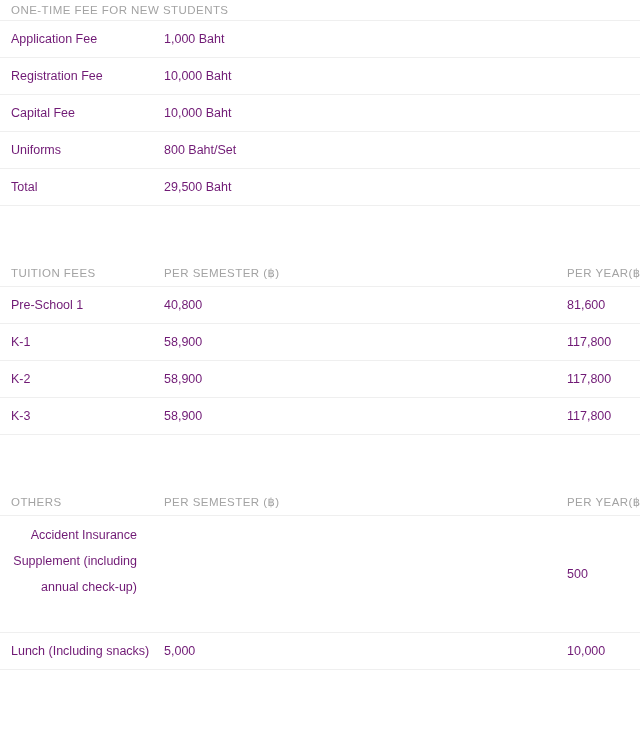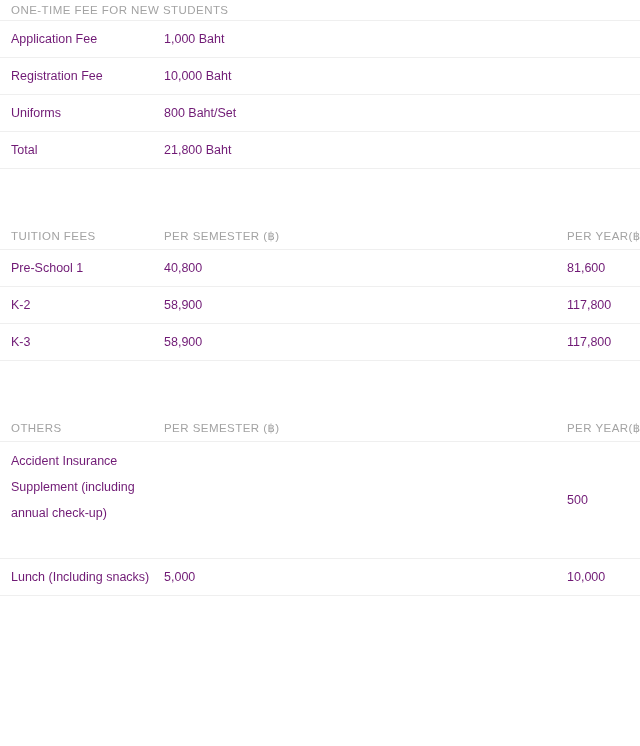--- a/index.html
+++ b/index.html
@@ -73,20 +73,21 @@
     padding-top: 6px;
     padding-bottom: 6px;
     vertical-align: top;
   }
 
   .fee-table tbody tr.tall td {
     height: 104px;
   }
   .fee-table tbody tr.tall td.multiline {
     line-height: 26px;
+    text-align: right;
   }
 
   
   .wrapbox {
     display: block;
     width: 126px;
   }
 
   .section-gap {
     height: 54px;
@@ -111,26 +112,30 @@
     <tbody>
       <tr>
         <td>Application Fee</td>
         <td colspan="2">1,000 Baht</td>
       </tr>
       <tr>
         <td>Registration Fee</td>
         <td colspan="2">10,000 Baht</td>
       </tr>
       <tr>
+        <td>Capital Fee</td>
+        <td colspan="2">10,000 Baht</td>
+      </tr>
+      <tr>
         <td>Uniforms</td>
         <td colspan="2">800 Baht/Set</td>
       </tr>
       <tr>
         <td>Total</td>
-        <td colspan="2">21,800 Baht</td>
+        <td colspan="2">29,500 Baht</td>
       </tr>
     </tbody>
   </table>
 
   <div class="section-gap"></div>
 
   <table class="fee-table">
     <colgroup>
       <col class="c-label">
         <col class="c-sem">
@@ -143,20 +148,25 @@
         <th>PER YEAR(฿)</th>
       </tr>
     </thead>
     <tbody>
       <tr>
         <td>Pre-School 1</td>
         <td>40,800</td>
         <td>81,600</td>
       </tr>
       <tr>
+        <td>K-1</td>
+        <td>58,900</td>
+        <td>117,800</td>
+      </tr>
+      <tr>
         <td>K-2</td>
         <td>58,900</td>
         <td>117,800</td>
       </tr>
       <tr>
         <td>K-3</td>
         <td>58,900</td>
         <td>117,800</td>
       </tr>
     </tbody>

